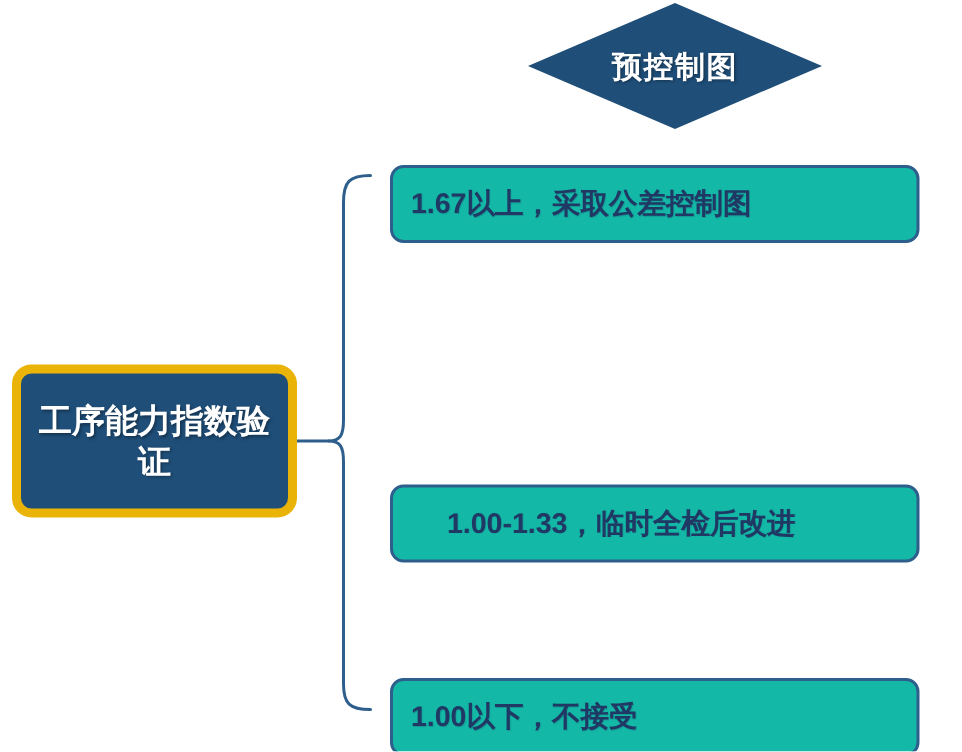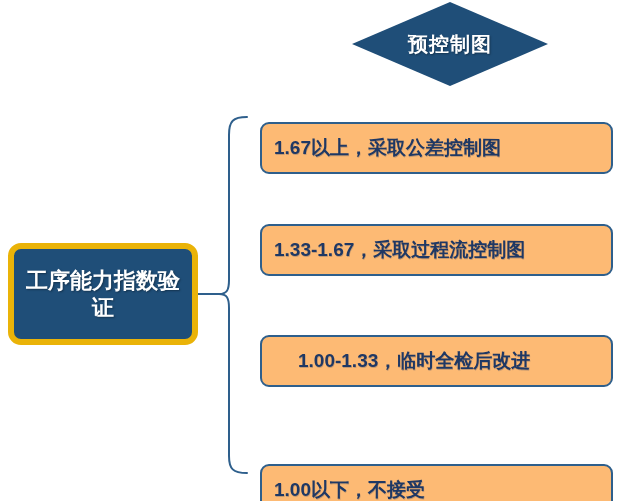--- a/index.html
+++ b/index.html
@@ -63,27 +63,26 @@
     top: 0;
     width: 641px;
     height: 501px;
     pointer-events: none;
   }
   .branch {
     position: absolute;
     left: 260px;
     width: 353px;
     height: 52px;
-    background: #fdba74;
+    background: #14b8a6;
     border: 2px solid #2E5F8C;
     border-radius: 9px;
     box-sizing: border-box;
     display: flex;
     align-items: center;
-    margin-top: 12px;
   }
   .branch span {
     color: #1F3864;
     font-size: 19px;
     font-weight: bold;
     padding-left: 12px;
     white-space: nowrap;
     text-shadow: 0.5px 0.5px 0.5px rgba(31,56,100,0.25);
   }
   .branch-1 { top: 110px; }
@@ -109,23 +108,20 @@
     <path d="M247,117 C233,117 229,121 229,135
              L229,280 C229,290 227,294 219,294
              C227,294 229,298 229,308
              L229,456 C229,469 233,473 247,473" fill="none" stroke-width="2" stroke-linecap="round" stroke="#2E5F8C"></path>
   </svg>
 
   <div class="branch branch-1">
     <span>1.67以上，采取公差控制图</span>
   </div>
 
-  <div class="branch branch-2">
-    <span>1.33-1.67，采取过程流控制图</span>
-  </div>
 
   <div class="branch branch-3">
     <span>1.00-1.33，临时全检后改进</span>
   </div>
 
   <div class="branch branch-4">
     <span>1.00以下，不接受</span>
   </div>
 
 </div>

